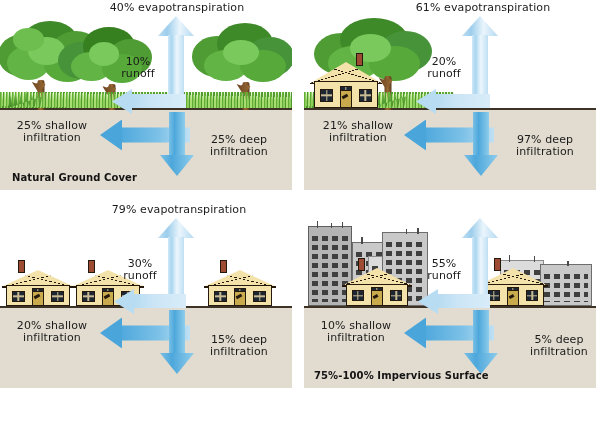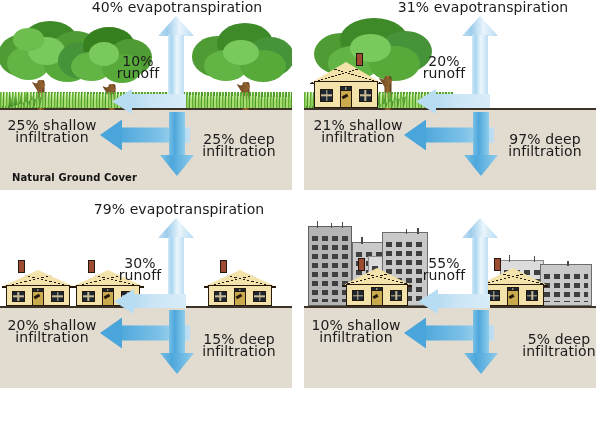--- a/index.html
+++ b/index.html
@@ -122,21 +122,21 @@
         height:15px;}
   .arrow-left .head{position:absolute;left:0;top:50%;transform:translateY(-50%);
         width:21px;height:31px;
         clip-path:polygon(0% 50%,100% 0%,100% 100%);}
   .pale .shaft{background:linear-gradient(to left,#d8ecf8 0%,#cbe5f6 60%,#b6dbf1 100%);}
   .pale .head {background:#b8dcf2;}
   .strong .shaft{background:linear-gradient(to left,#bfe0f4 0%,#7cc1e7 45%,#4ea8dc 100%);}
   .strong .head {background:#49a5da;}
 
   
-  .lbl{position:absolute;color:#1b1b1b;font-size:14px;line-height:11.5px;
+  .lbl{position:absolute;color:#1b1b1b;font-size:11px;line-height:11.5px;
        white-space:pre;letter-spacing:.1px;}
   .lbl.c{text-align:center;}
   .title{position:absolute;font-weight:bold;font-size:10px;color:#141414;
          letter-spacing:.1px;white-space:pre;}
 
   
   #caption{position:absolute;left:0;top:396px;width:600px;height:51px;
            background:#14147a;border-top:2px solid #ffffff;
            box-sizing:border-box;display:flex;align-items:center;}
   #caption .ctext{color:#ffffff;font-weight:bold;font-size:14.2px;line-height:19px;
@@ -257,21 +257,21 @@
     </div>
     <div class="arrow-left strong" style="left:100px;top:118px;width:90px;height:34px">
       <div class="shaft" style="left:20px;right:0;height:15px"></div>
       <div class="head" style="width:22px;height:31px"></div>
     </div>
     <div class="arrow-down" style="left:158px;top:112px;width:38px;height:64px">
       <div class="shaft" style="top:0;bottom:20px"></div>
       <div class="head" style="height:21px"></div>
     </div>
 
-    <div class="lbl c" style="left:86px;top:2px;width:186px">31% evapotranspiration</div>
+    <div class="lbl c" style="left:86px;top:2px;width:186px">61% evapotranspiration</div>
     <div class="lbl c" style="left:110px;top:56px;width:60px">20%
 runoff</div>
     <div class="lbl c" style="left:8px;top:120px;width:92px">21% shallow
 infiltration</div>
     <div class="lbl c" style="left:198px;top:134px;width:86px">97% deep
 infiltration</div>
   </div>
 
   <div class="panel p3">
     <div class="soil" style="height:82px"></div>
@@ -405,16 +405,17 @@
       <div class="shaft" style="top:0;bottom:20px"></div>
       <div class="head" style="height:21px"></div>
     </div>
 
     <div class="lbl c" style="left:110px;top:60px;width:60px">55%
 runoff</div>
     <div class="lbl c" style="left:6px;top:122px;width:92px">10% shallow
 infiltration</div>
     <div class="lbl c" style="left:212px;top:136px;width:86px">5% deep
 infiltration</div>
+    <div class="title" style="left:10px;top:172px">75%-100% Impervious Surface</div>
   </div>
 
 
 </div>
 
 </body></html>

